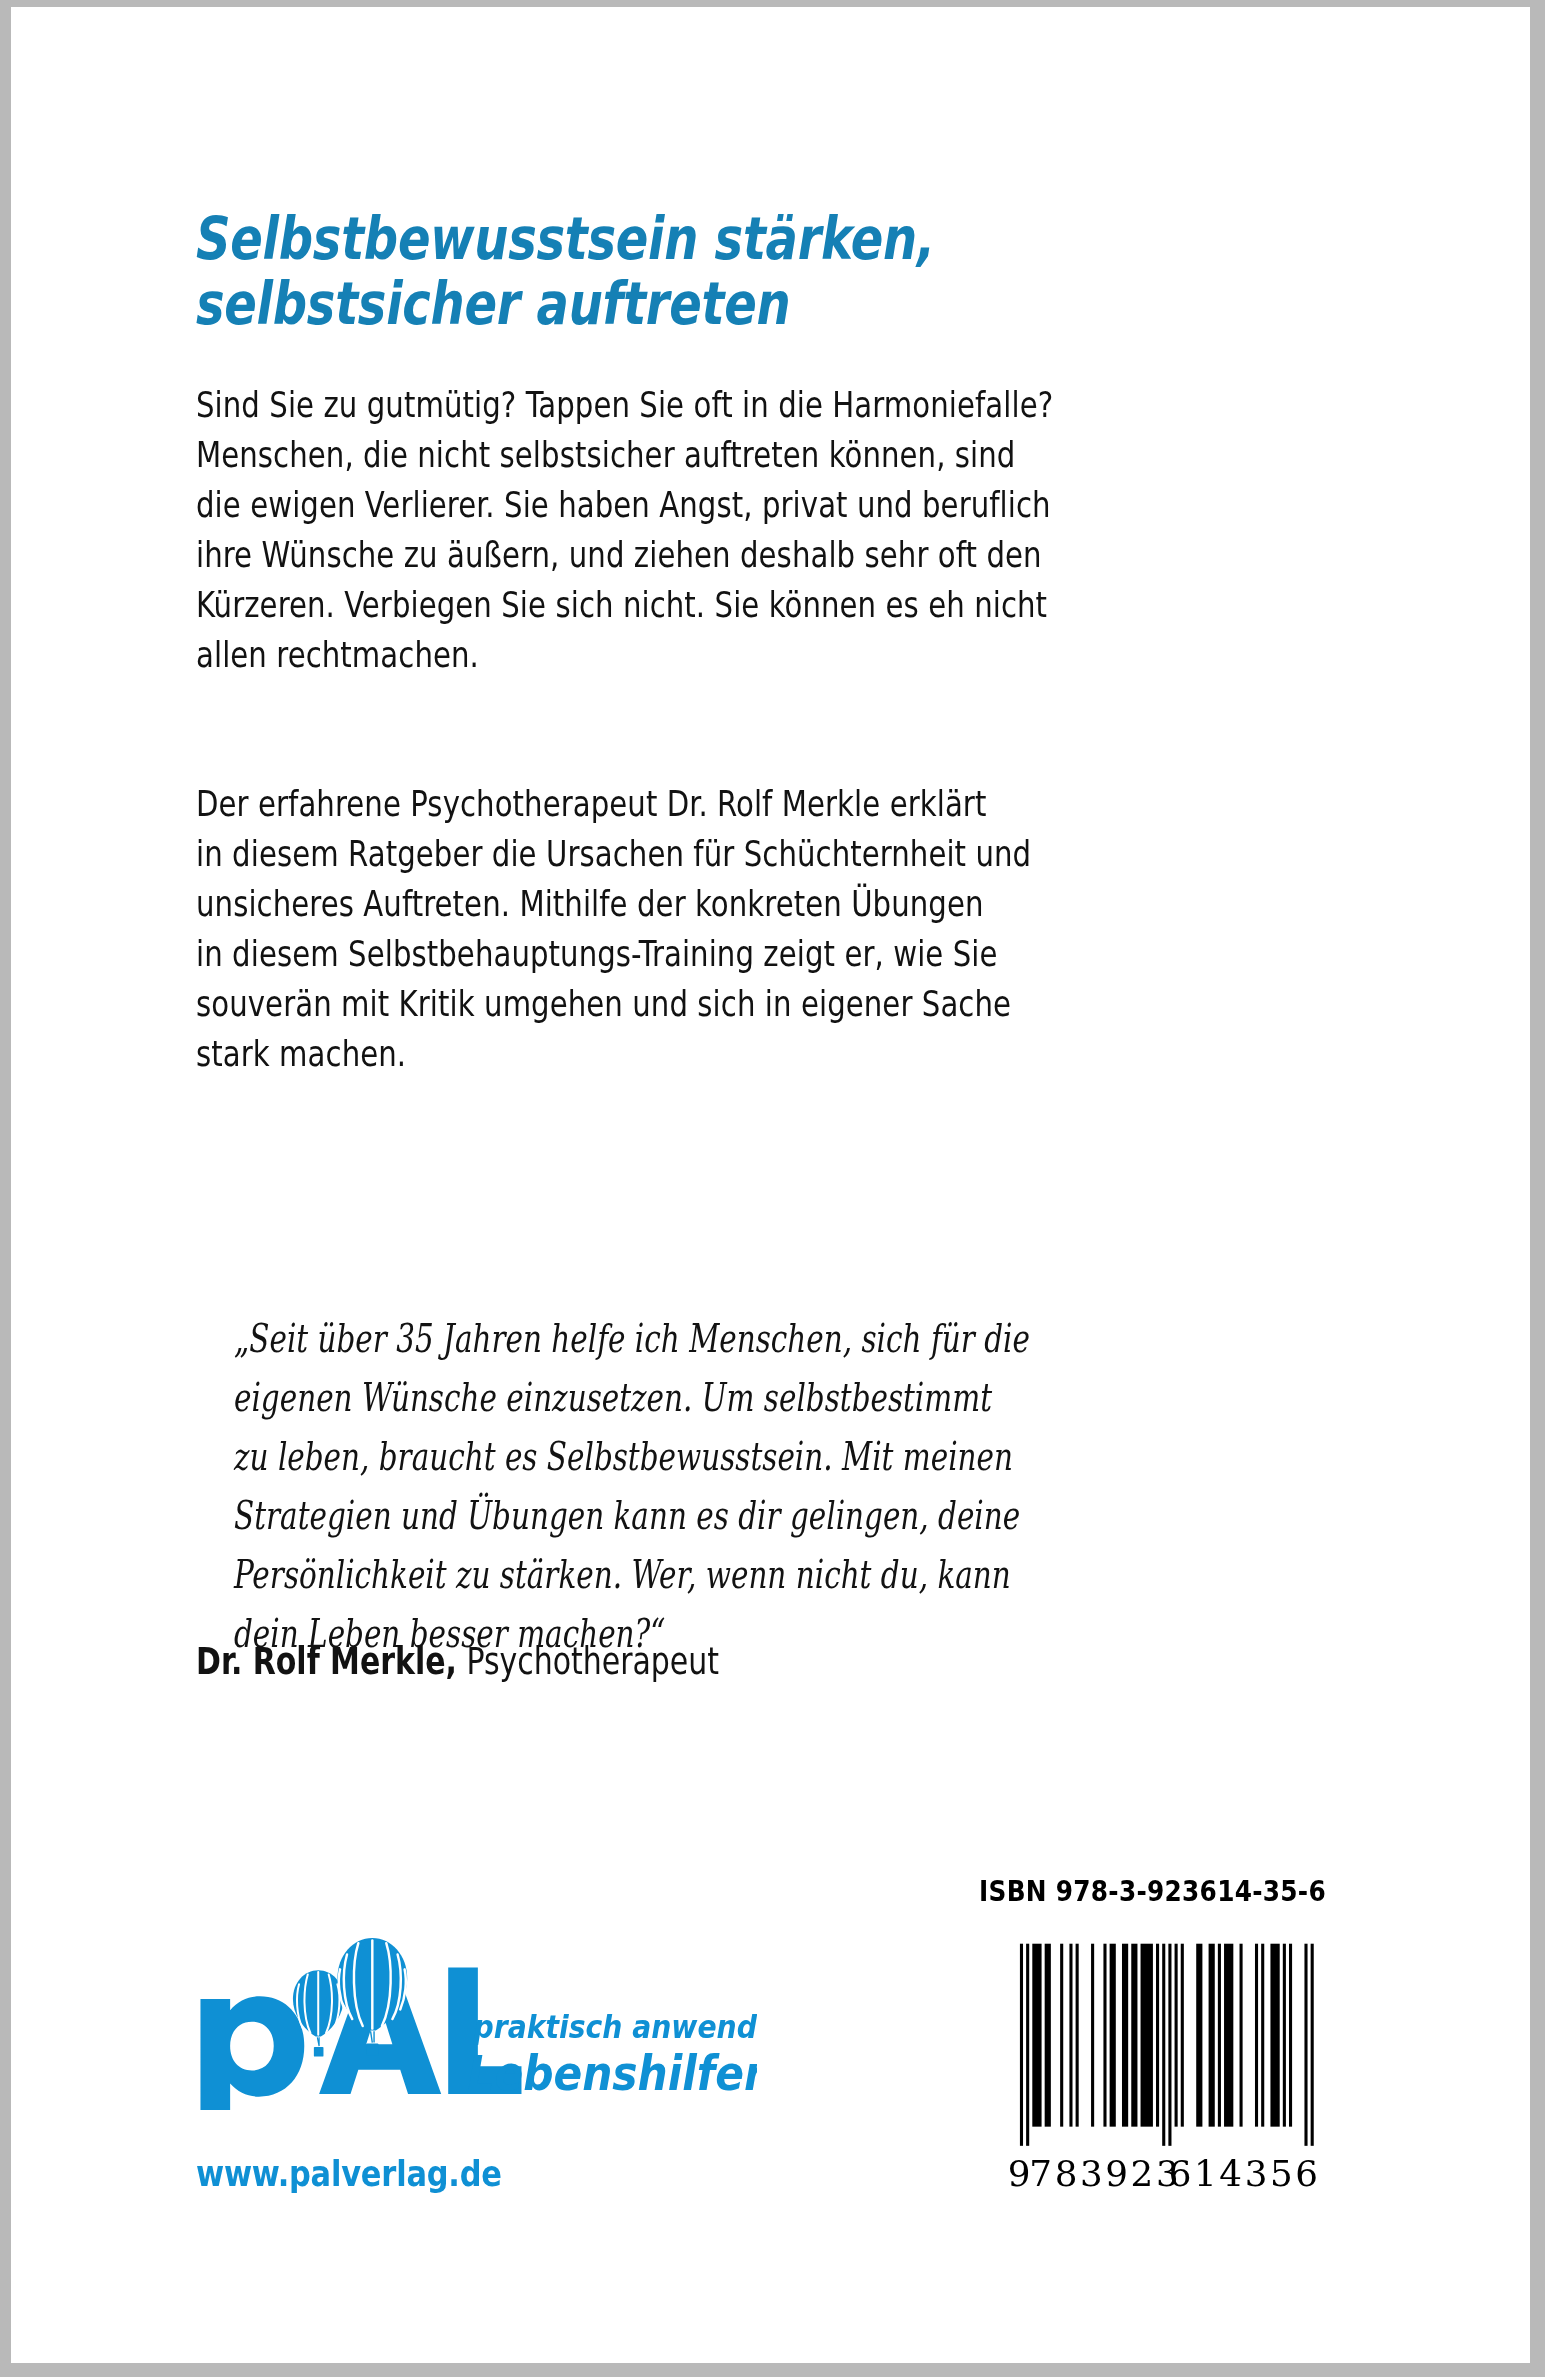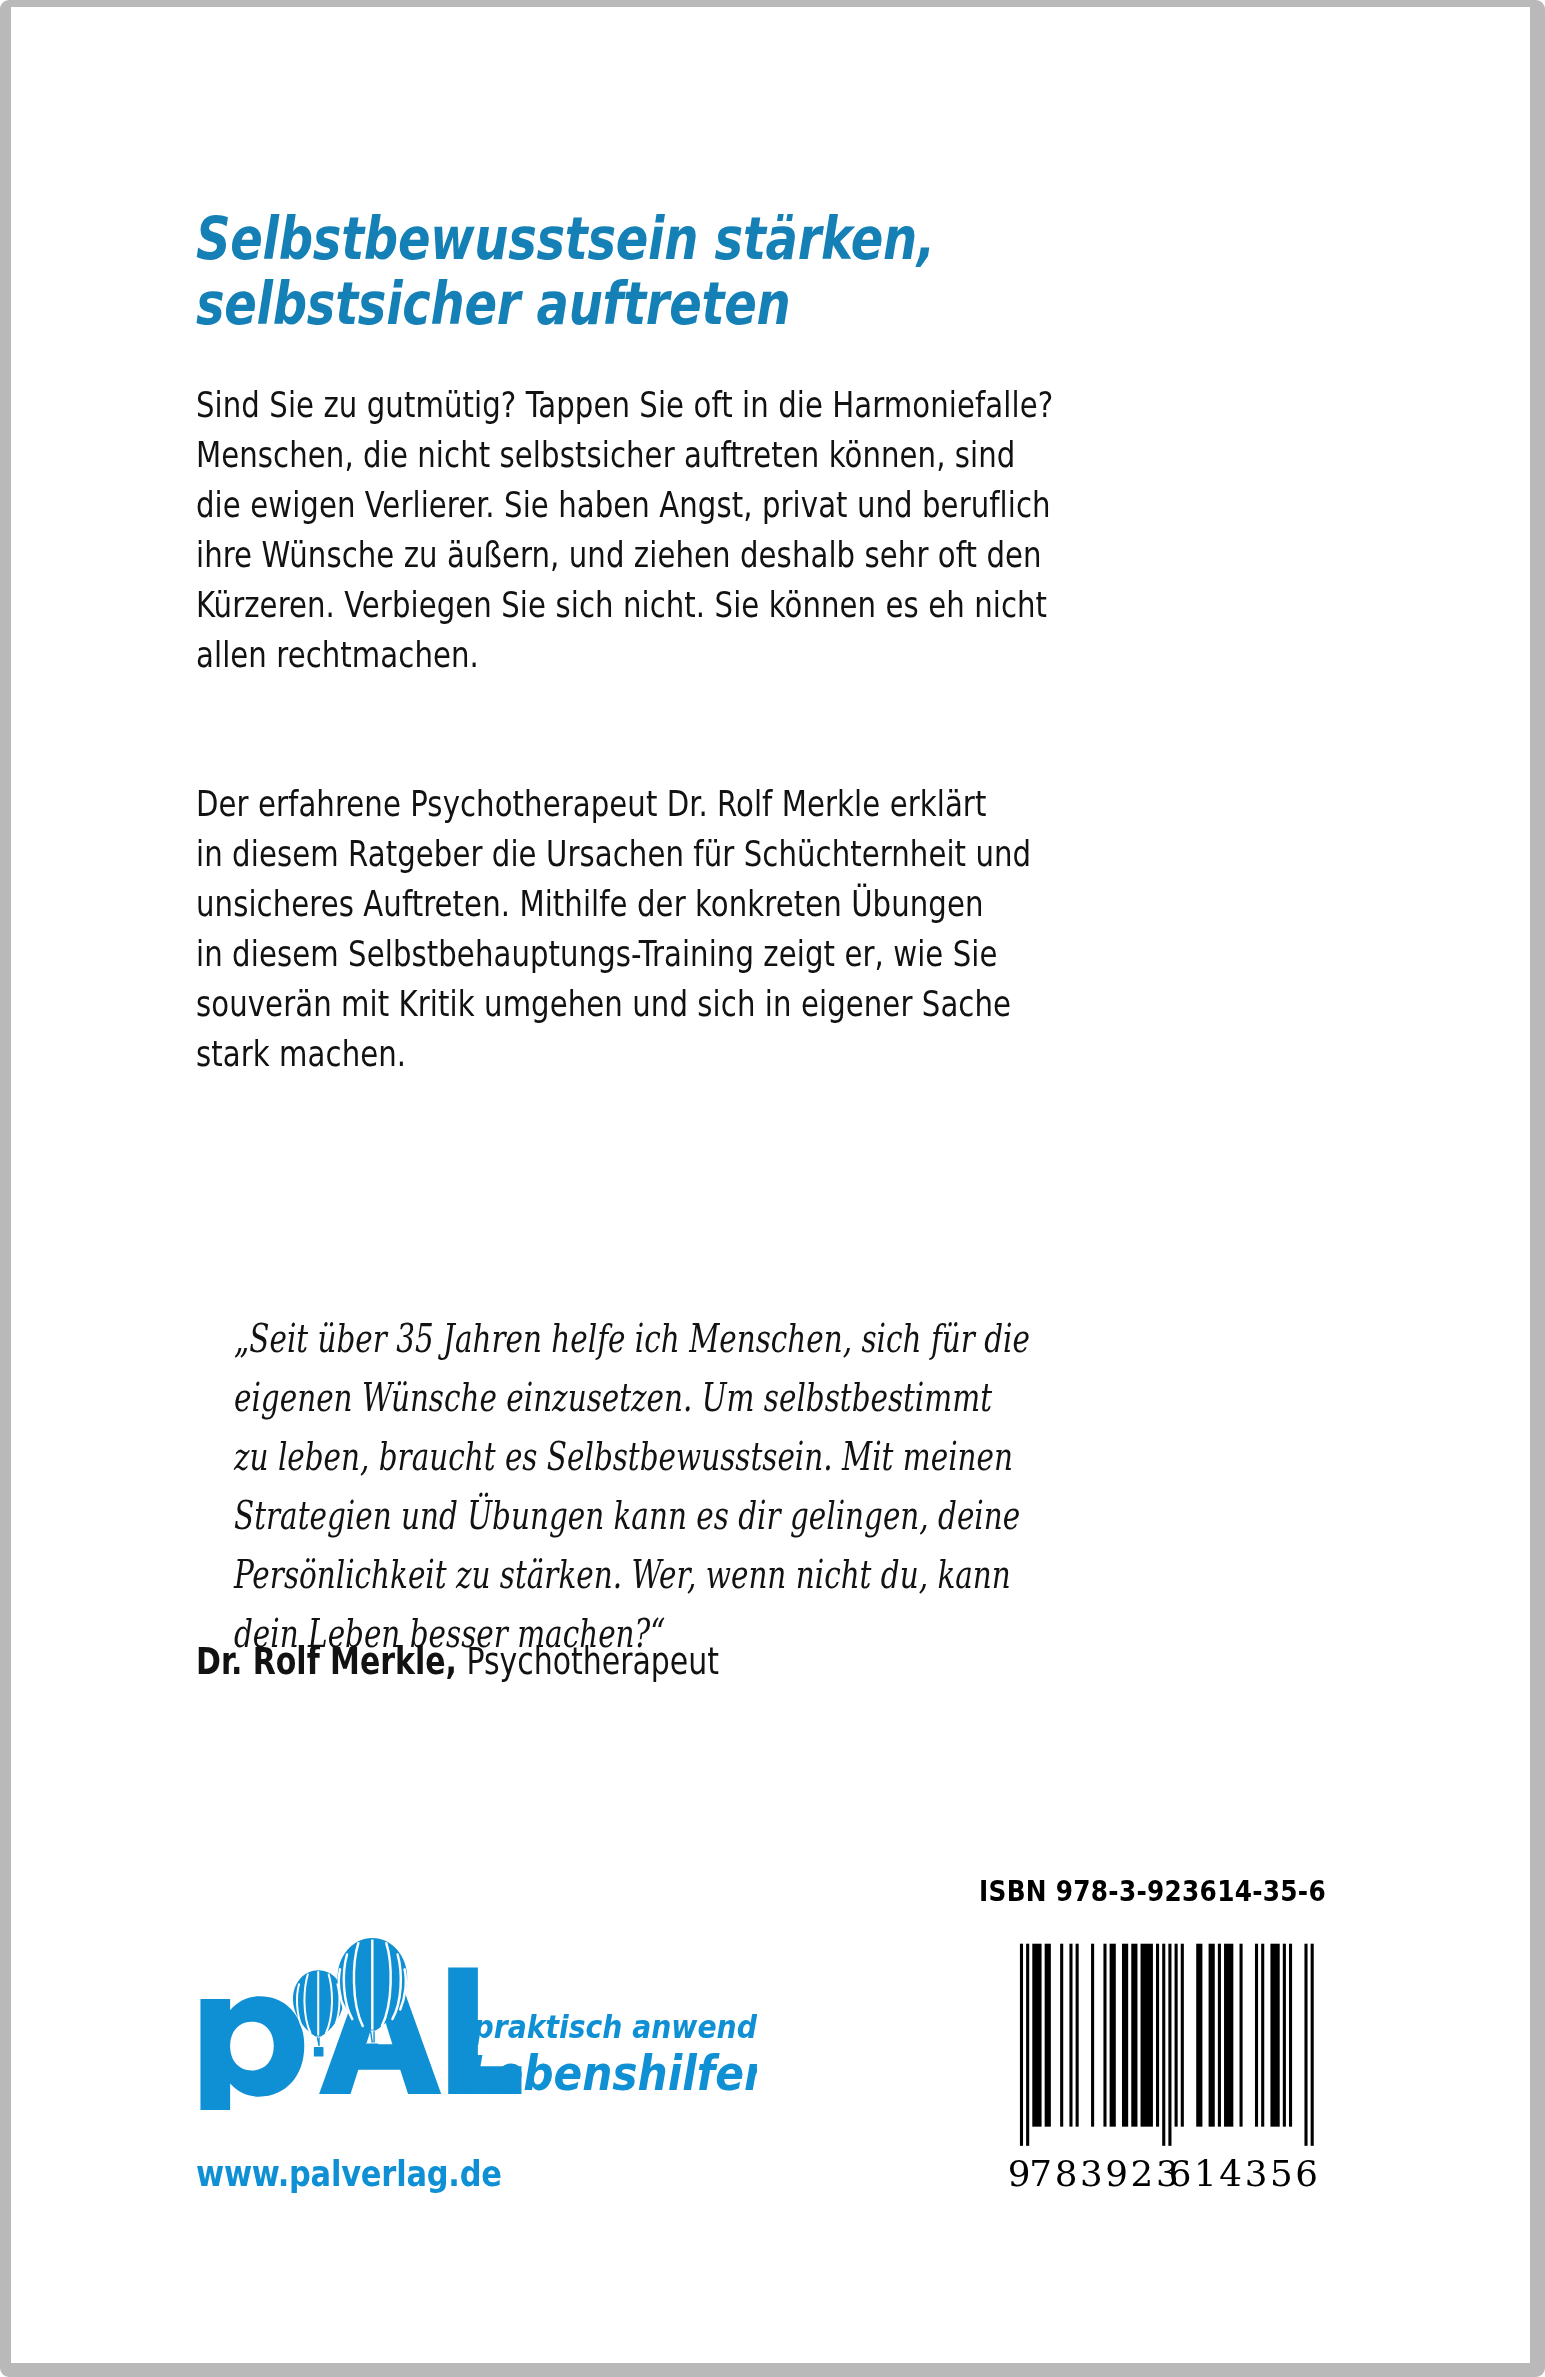--- a/index.html
+++ b/index.html
@@ -15,21 +15,20 @@
   }
 
   
   .page-frame {
     position: absolute;
     left: 0; top: 0;
     width: 1545px;
     height: 2377px;
     background: #b9b9b9;
     box-sizing: border-box;
-    border-radius: 9px;
   }
   .page {
     position: absolute;
     left: 10.5px;
     top: 7px;
     width: 1519px;
     height: 2356px;
     background: #ffffff;
     box-sizing: border-box;
     overflow: hidden;

